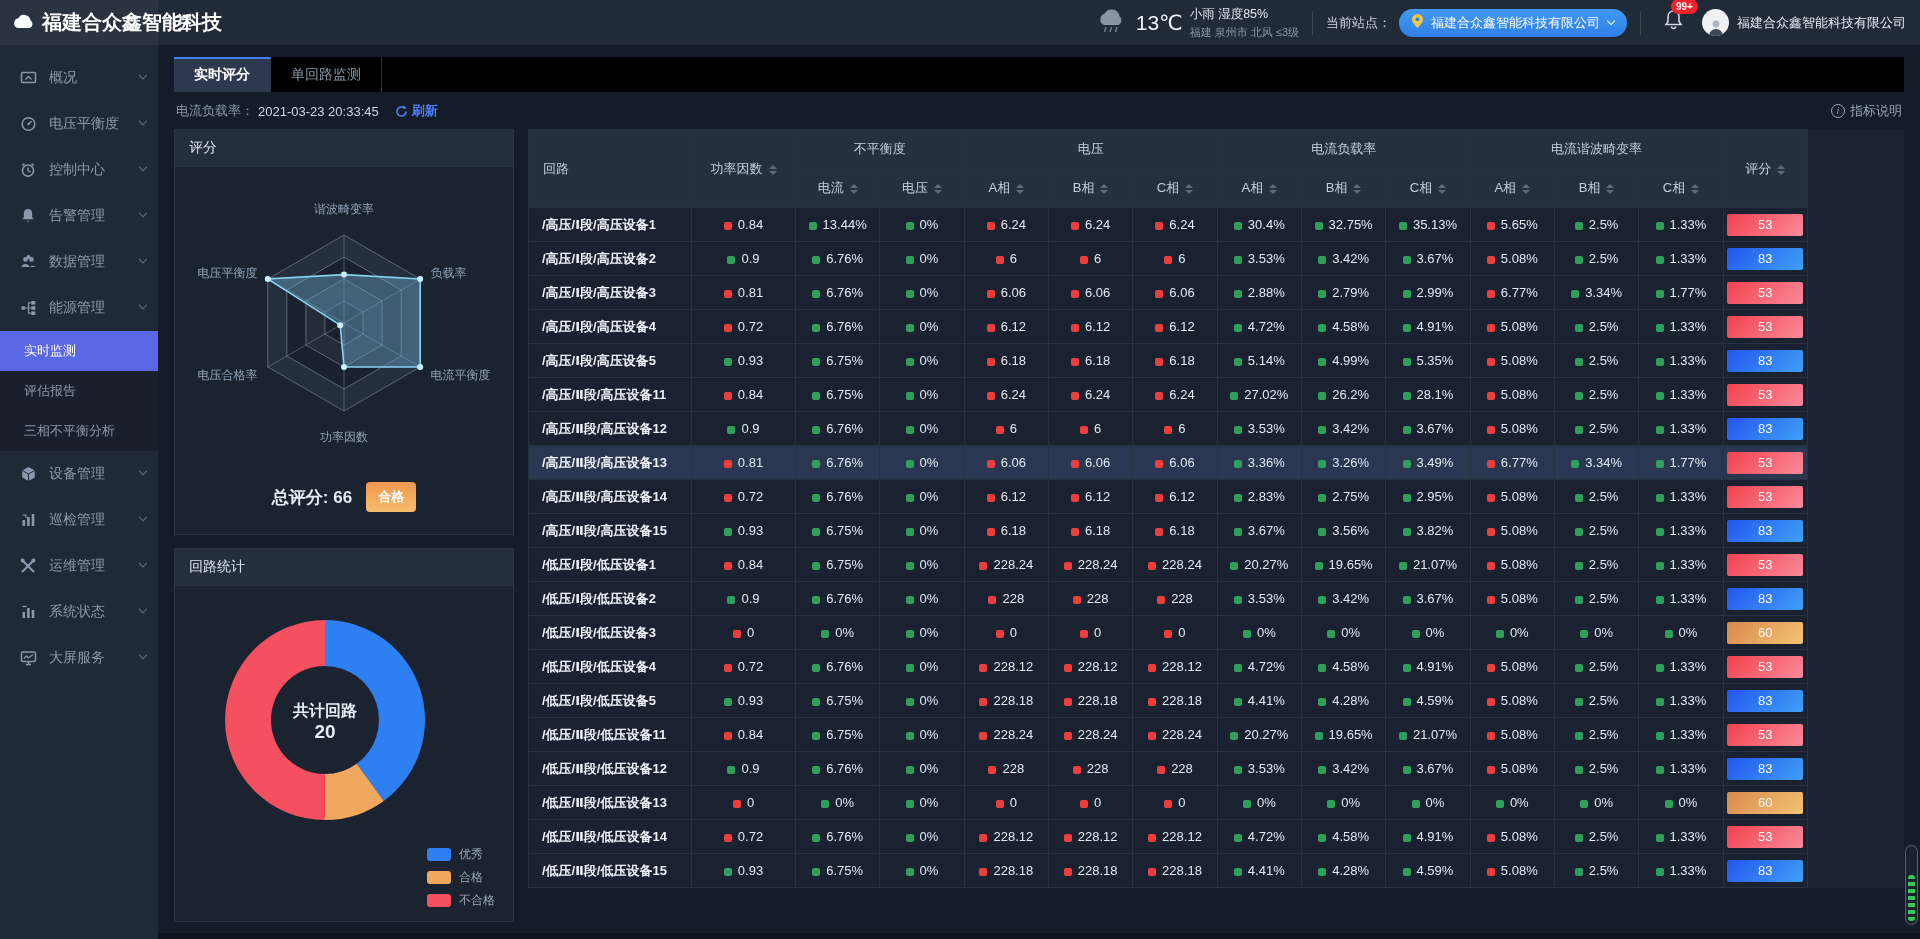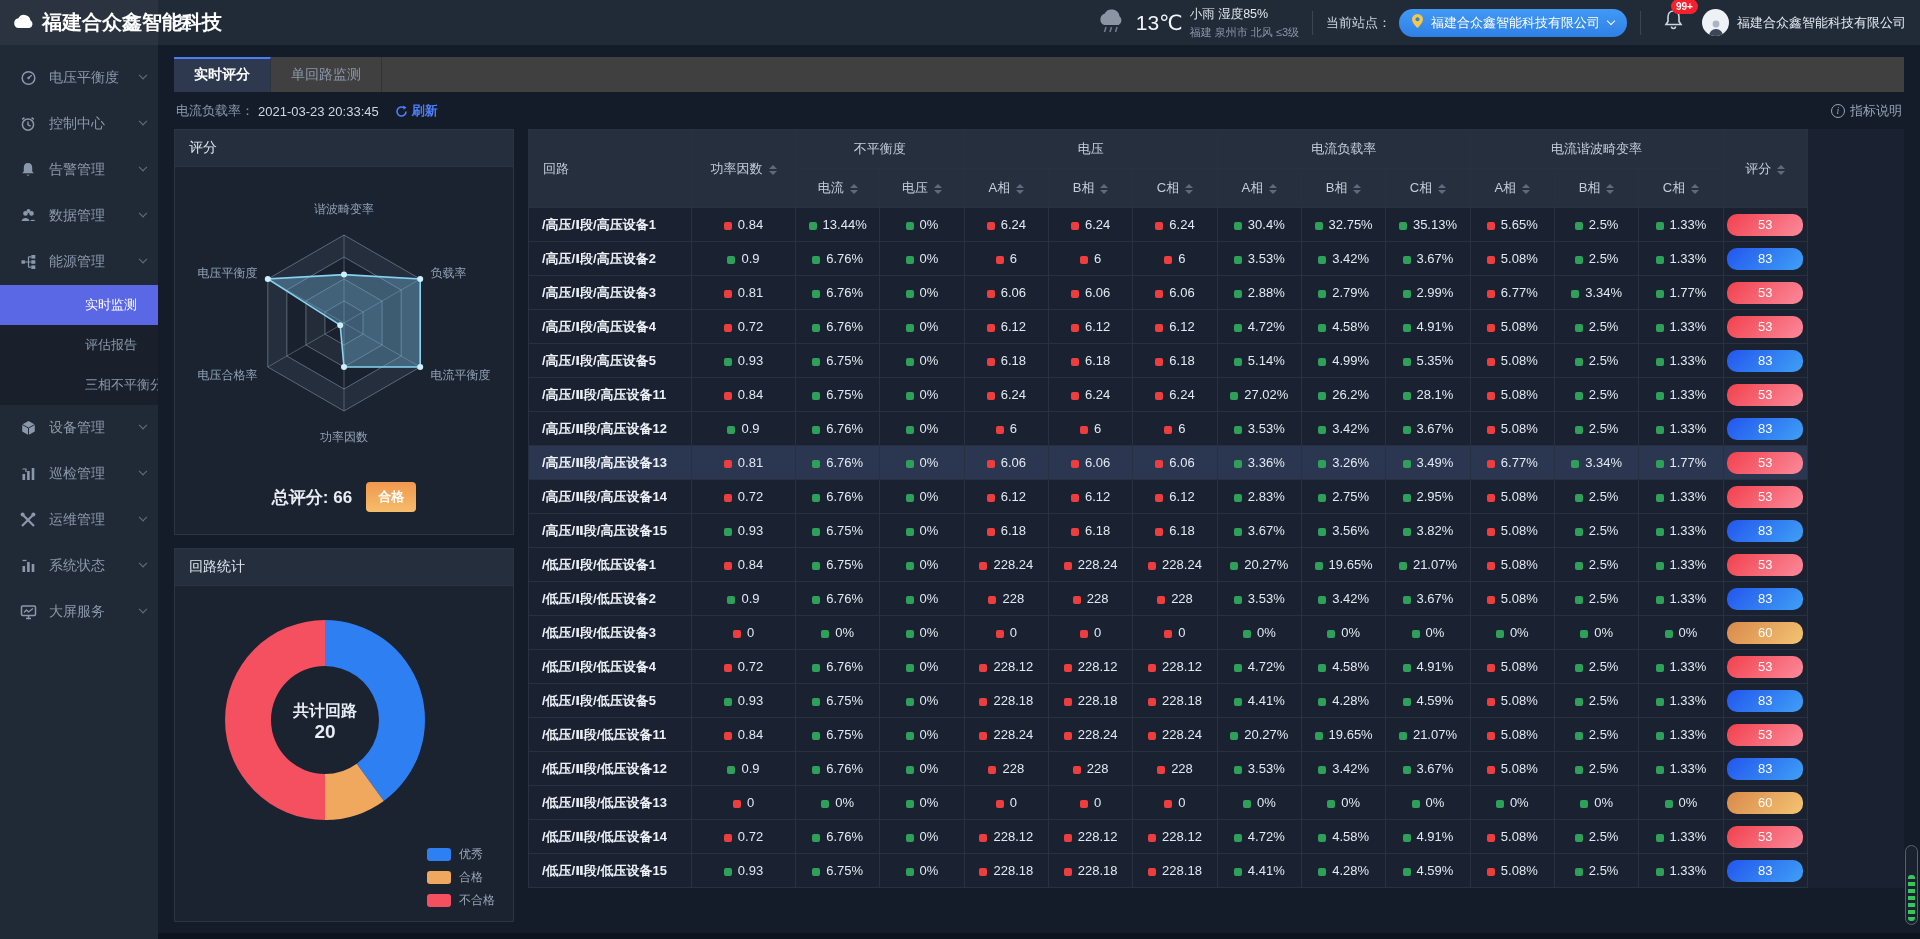--- a/index.html
+++ b/index.html
@@ -11,21 +11,21 @@
   .logo { height:45px; background:#2a333f; display:flex; align-items:center; padding-left:12px; gap:8px; flex-shrink:0; }
   .logo-text { color:#fff; font-weight:bold; font-size:20px; white-space:nowrap; }
   .menu { flex:1; padding-top:10px; overflow:hidden; }
   .menu-item { height:46px; display:flex; align-items:center; padding:0 12px 0 18px; color:#8b98ab; font-size:14px; cursor:pointer; }
   .menu-item .mi-icon { width:20px; height:18px; margin-right:11px; display:flex; align-items:center; justify-content:center; flex-shrink:0; }
   .menu-item.active { color:#fff; }
   .mi-label { white-space:nowrap; }
   .mi-chev { margin-left:auto; width:6px; height:6px; border-right:1.5px solid currentColor; border-bottom:1.5px solid currentColor; transform:rotate(45deg) translate(-2px,-2px); opacity:.65; flex-shrink:0; }
   .menu-item.expanded .mi-chev { transform:rotate(225deg); }
   .submenu { background:#19202c; }
-  .sub-item { height:40px; line-height:40px; padding-left:85px; color:#8b98ab; font-size:13px; cursor:pointer; white-space:nowrap; }
+  .sub-item { height:40px; line-height:40px; padding-left:24px; color:#8b98ab; font-size:13px; cursor:pointer; white-space:nowrap; }
   .sub-item.active { background:#5b68e6; color:#fff; }
 
   
   .main { flex:1; display:flex; flex-direction:column; min-width:0; }
   .topbar { height:45px; background:#212a37; display:flex; align-items:center; padding:0 14px; flex-shrink:0; }
   .collapse-btn { cursor:pointer; display:flex; align-items:center; }
   .topbar-right { margin-left:auto; display:flex; align-items:center; gap:13px; }
   .weather { display:flex; align-items:center; gap:7px; }
   .temp { font-size:21px; color:#f2f5f9; }
   .weather-text div:first-child { font-size:12.5px; color:#e2e8f0; }
@@ -35,21 +35,21 @@
   .station-label { color:#cfd6e0; font-size:13px; white-space:nowrap; }
   .station-pill { height:28px; border-radius:14px; display:flex; align-items:center; gap:8px; padding:0 13px; color:#fff; font-size:13px; cursor:pointer; min-width:212px; }
   .pill-chev { width:6px; height:6px; border-right:1.5px solid #fff; border-bottom:1.5px solid #fff; transform:rotate(45deg); margin-left:auto; margin-top:-3px; }
   .bell-wrap { position:relative; cursor:pointer; padding:0 6px; margin-left:4px; }
   .badge { position:absolute; top:-11px; left:13px; color:#fff; font-size:10px; border-radius:9px; padding:2px 5px; font-weight:bold; }
   .user { display:flex; align-items:center; gap:8px; cursor:pointer; }
   .avatar { width:27px; height:27px; border-radius:50%; background:#eef1f5; display:flex; align-items:flex-end; justify-content:center; overflow:hidden; flex-shrink:0; }
   .user-name { color:#e4eaf2; font-size:13px; white-space:nowrap; }
 
   .content { flex:1; padding:12px 16px 0; min-width:0; }
-  .tabbar { display:flex; background:#404040; }
+  .tabbar { display:flex; background:#000000; }
   .tab { height:35px; line-height:34px; padding:0 20px; color:#8b98ab; font-size:14px; border-right:1px solid #2a3443; cursor:pointer; white-space:nowrap; }
   .tab.active { background:#2e3950; color:#fff; border-top:2px solid #4a7df8; line-height:31px; font-weight:bold; }
 
   .refresh-row { display:flex; align-items:center; margin:10px 2px 9px; font-size:13px; }
   .rr-label { color:#8b98ab; }
   .rr-time { color:#cfd7e2; margin-left:4px; }
   .rr-refresh { color:#4d7efc; margin-left:16px; display:flex; align-items:center; gap:4px; cursor:pointer; font-weight:bold; }
   .rr-help { margin-left:auto; color:#98a4b5; display:flex; align-items:center; gap:5px; cursor:pointer; }
   .info-i { width:14px; height:14px; border:1px solid #98a4b5; border-radius:50%; font-size:10px; line-height:12px; text-align:center; font-style:italic; font-family:"Liberation Serif",serif; }
 
@@ -72,21 +72,21 @@
   
   .table-wrap { flex:1; min-width:0; }
   table { width:100%; border-collapse:collapse; table-layout:fixed; background:#1a2231; }
   th, td { border:1px solid #273140; }
   thead th { background:#252f3e; color:#c3cddb; font-weight:normal; font-size:13px; height:39px; text-align:center; cursor:pointer; }
   thead th.name-h { text-align:left; padding-left:14px; }
   td { height:34px; text-align:center; color:#e2e9f2; font-size:13px; white-space:nowrap; }
   td.name { text-align:left; padding-left:13px; font-weight:bold; color:#eef2f8; }
   tr.hl td { background:#2b3650; }
   .dot { display:inline-block; width:8px; height:8px; border-radius:2px; margin-right:6px; vertical-align:-1px; }
-  .scorebar { width:76px; height:22px; border-radius:10px; margin:0 auto; color:#fff; font-size:13px; line-height:22px; text-align:center; }
+  .scorebar { width:76px; height:22px; border-radius:2px; margin:0 auto; color:#fff; font-size:13px; line-height:22px; text-align:center; }
   .caret { display:inline-block; margin-left:6px; vertical-align:-2px; }
   .caret i { display:block; width:0; height:0; border-left:4px solid transparent; border-right:4px solid transparent; }
   .caret .up { border-bottom:4px solid #5f6b7d; margin-bottom:2px; }
   .caret .dn { border-top:4px solid #5f6b7d; }
 
   .scroll-thumb { position:absolute; right:2px; bottom:14px; width:13px; height:80px; border:1px solid #59636f; border-radius:7px; background:#1a2230; }
   .scroll-thumb .fill { position:absolute; bottom:3px; left:2px; right:2px; height:46px; background:repeating-linear-gradient(180deg,#35c759 0 4px,rgba(0,0,0,0) 4px 7px); border-radius:3px; }
   .bottom-strip { position:absolute; left:158px; right:0; bottom:0; height:6px; background:#0e141e; }
 </style>
 </head>
@@ -97,20 +97,30 @@
   <aside class="sidebar">
     <div class="logo">
       <span>
         <svg width="22" height="16" viewBox="0 0 22 16">
             <path d="M6 15 A5 5 0 0 1 6.4 5.2 A6.4 6.4 0 0 1 18.4 7.3 A4.2 4.2 0 0 1 17.4 15 Z" fill="#fff"></path>
           </svg>
       </span>
       <span class="logo-text">福建合众鑫智能科技</span>
     </div>
     <nav class="menu" id="menu">
+        <div class="menu-item">
+          <span class="mi-icon">
+            <svg width="17" height="16" viewBox="0 0 16 16">
+              <rect x="1" y="2.5" width="14" height="10" rx="1.2" fill="none" stroke="currentColor" stroke-width="1.5"></rect>
+              <path d="M5 9.5 L8 6.5 L11 9.5" fill="none" stroke="currentColor" stroke-width="1.4"></path>
+            </svg>
+          </span>
+          <span class="mi-label">概况</span>
+          <span class="mi-chev"></span>
+        </div>
         <div class="menu-item">
           <span class="mi-icon">
             <svg width="17" height="16" viewBox="0 0 16 16">
               <circle cx="8" cy="8" r="6.3" fill="none" stroke="currentColor" stroke-width="1.5"></circle>
               <line x1="8" y1="8" x2="11.2" y2="5.2" stroke="currentColor" stroke-width="1.5"></line>
               <circle cx="8" cy="8" r="1.2" fill="currentColor"></circle>
             </svg>
           </span>
           <span class="mi-label">电压平衡度</span>
           <span class="mi-chev"></span>

